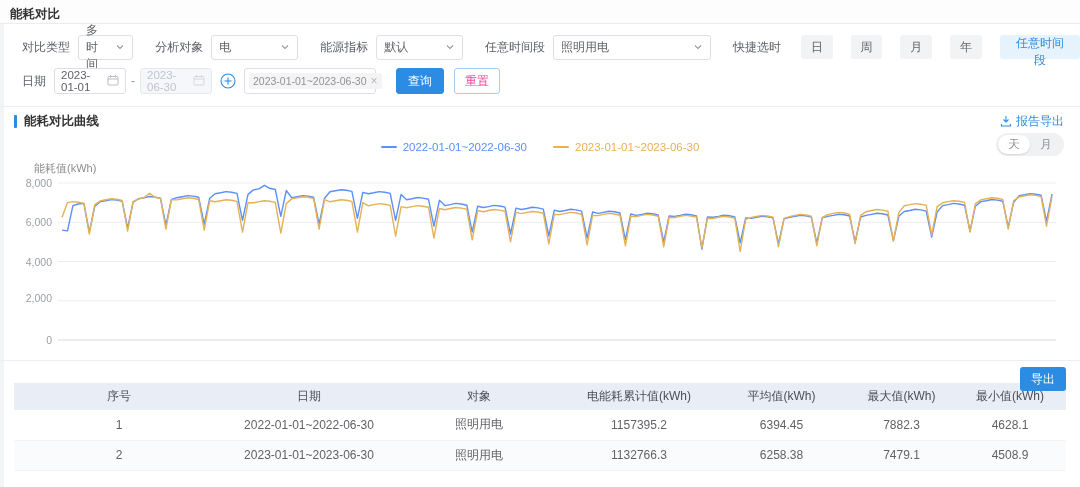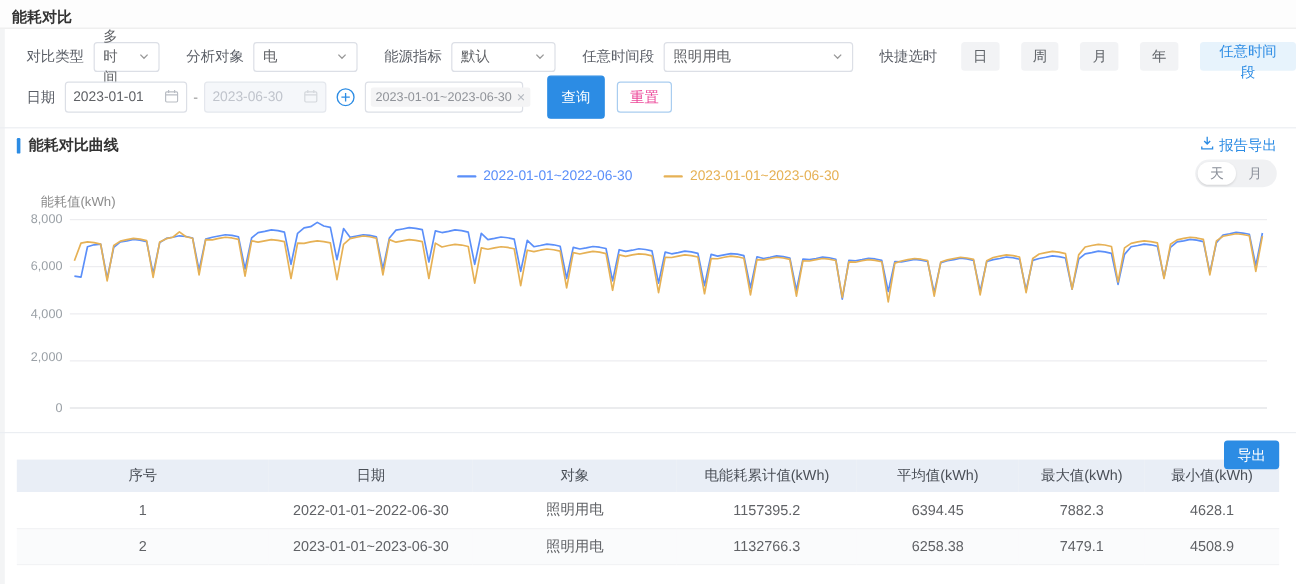--- a/index.html
+++ b/index.html
@@ -22,39 +22,39 @@
             color: #606266; cursor: pointer; }
   .select .chev { display: flex; margin-left: 6px; }
   .sel-narrow { width: 58px; margin-right: 22px; }
   .sel-mid { width: 92px; margin-right: 22px; }
   .sel-wide { width: 168px; margin-right: 22px; }
   .qbtn { width: 34px; height: 24px; border: none; border-radius: 3px; background: #f2f3f5;
           color: #5f6368; font-size: 12px; margin-left: 18px; cursor: pointer; font-family: inherit; }
   .qbtn:first-of-type { margin-left: 12px; }
   .any-period { height: 24px; border: none; border-radius: 3px; background: #e7f3fc; color: #2c8ce4;
           font-size: 12px; padding: 0 12px; margin-left: 18px; cursor: pointer; font-family: inherit; }
-  .dateinput { display: flex; align-items: center; justify-content: space-between; width: 102px; height: 26px;
+  .dateinput { display: flex; align-items: center; justify-content: space-between; width: 72px; height: 26px;
                border: 1px solid #dcdfe6; border-radius: 3px; padding: 0 6px; font-size: 11.5px; color: #606266;
                background: #fff; cursor: pointer; }
   .dateinput.disabled { background: #f5f7fa; border-color: #e4e7ed; color: #c0c4cc; cursor: default; }
   .sep { margin: 0 5px; color: #999; }
   .plus-wrap { margin: 0 8px; display: flex; align-items: center; cursor: pointer; }
   .tagbox { display: flex; align-items: center; width: 132px; height: 26px; border: 1px solid #dcdfe6;
             border-radius: 3px; padding: 0 4px; margin-right: 14px; }
   .tag { display: flex; align-items: center; gap: 4px; background: #f4f4f5; border-radius: 2px;
          font-size: 10.5px; color: #909399; padding: 2px 4px; white-space: nowrap; cursor: default; }
   .tag .x { color: #b4b8bf; font-size: 12px; line-height: 1; cursor: pointer; }
-  .btn-primary { height: 36px; width: 48px; background: #2c8ce4; border: 1px solid #2c8ce4; color: #fff;
+  .btn-primary { height: 26px; width: 48px; background: #2c8ce4; border: 1px solid #2c8ce4; color: #fff;
                  font-size: 12px; border-radius: 3px; cursor: pointer; margin-left: 6px; font-family: inherit; }
   .btn-plain { height: 26px; width: 46px; background: #fff; border: 1px solid #a9cdf0; color: #ec4899;
                font-size: 12px; border-radius: 3px; cursor: pointer; margin-left: 10px; font-family: inherit; }
 
   
   .chart-section { border-top: 1px solid #ebeef2; padding-top: 4px; position: relative; }
-  .report-export { position: absolute; right: 16px; top: 6px; display: flex; align-items: flex-start; gap: 4px;
+  .report-export { position: absolute; right: 16px; top: 6px; display: flex; align-items: flex-end; gap: 4px;
                    color: #2c8ce4; font-size: 12px; cursor: pointer; }
   .gran-toggle { position: absolute; right: 16px; top: 26px; display: flex; background: #f0f1f3;
                  border-radius: 12px; padding: 2px; }
   .gran-toggle .g { width: 32px; height: 19px; border: none; background: transparent; border-radius: 10px;
                     font-size: 11.5px; color: #8a8f99; cursor: pointer; font-family: inherit; }
   .gran-toggle .g.sel { background: #fff; box-shadow: 0 1px 2px rgba(0,0,0,.12); }
   .sec-title { display: flex; align-items: center; gap: 7px; padding-left: 14px; height: 20px; }
   .sec-title .bar { width: 3px; height: 13px; background: #2c8ce4; border-radius: 1px; }
   .sec-title .txt { font-size: 12.5px; color: #333; font-weight: 600; }
   .legend { display: flex; justify-content: center; gap: 26px; margin-top: 8px; height: 16px; }

